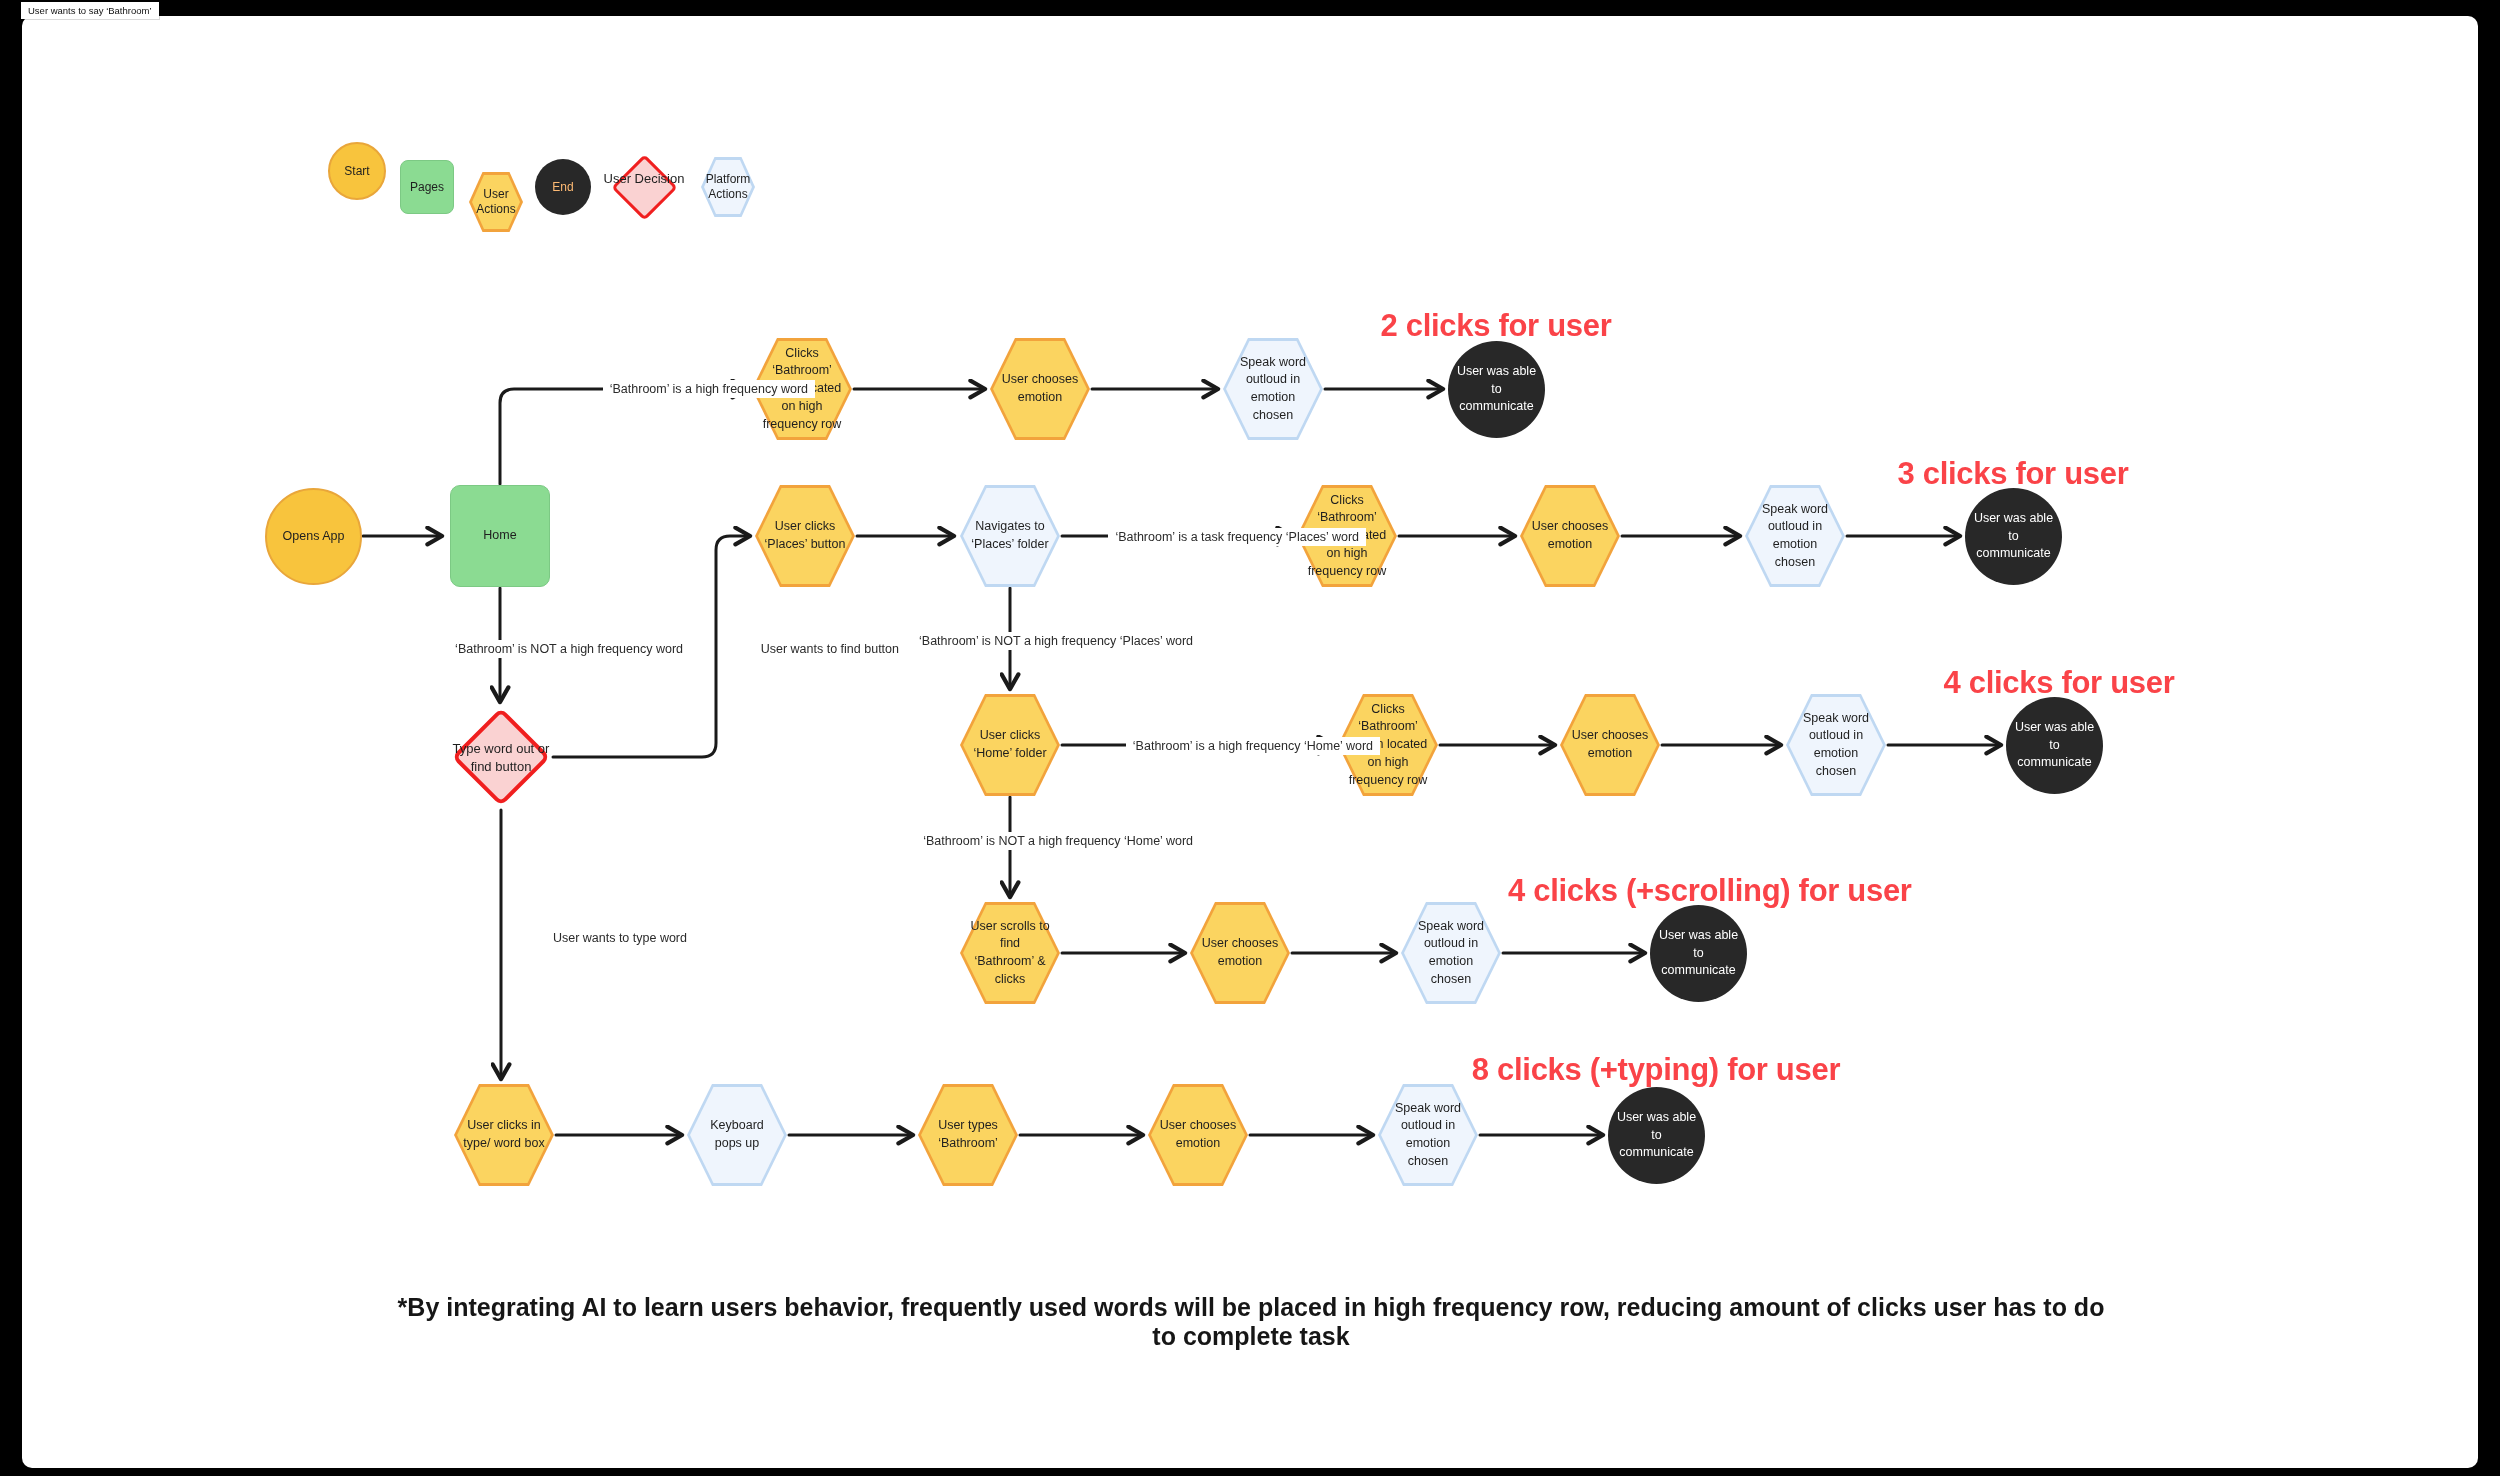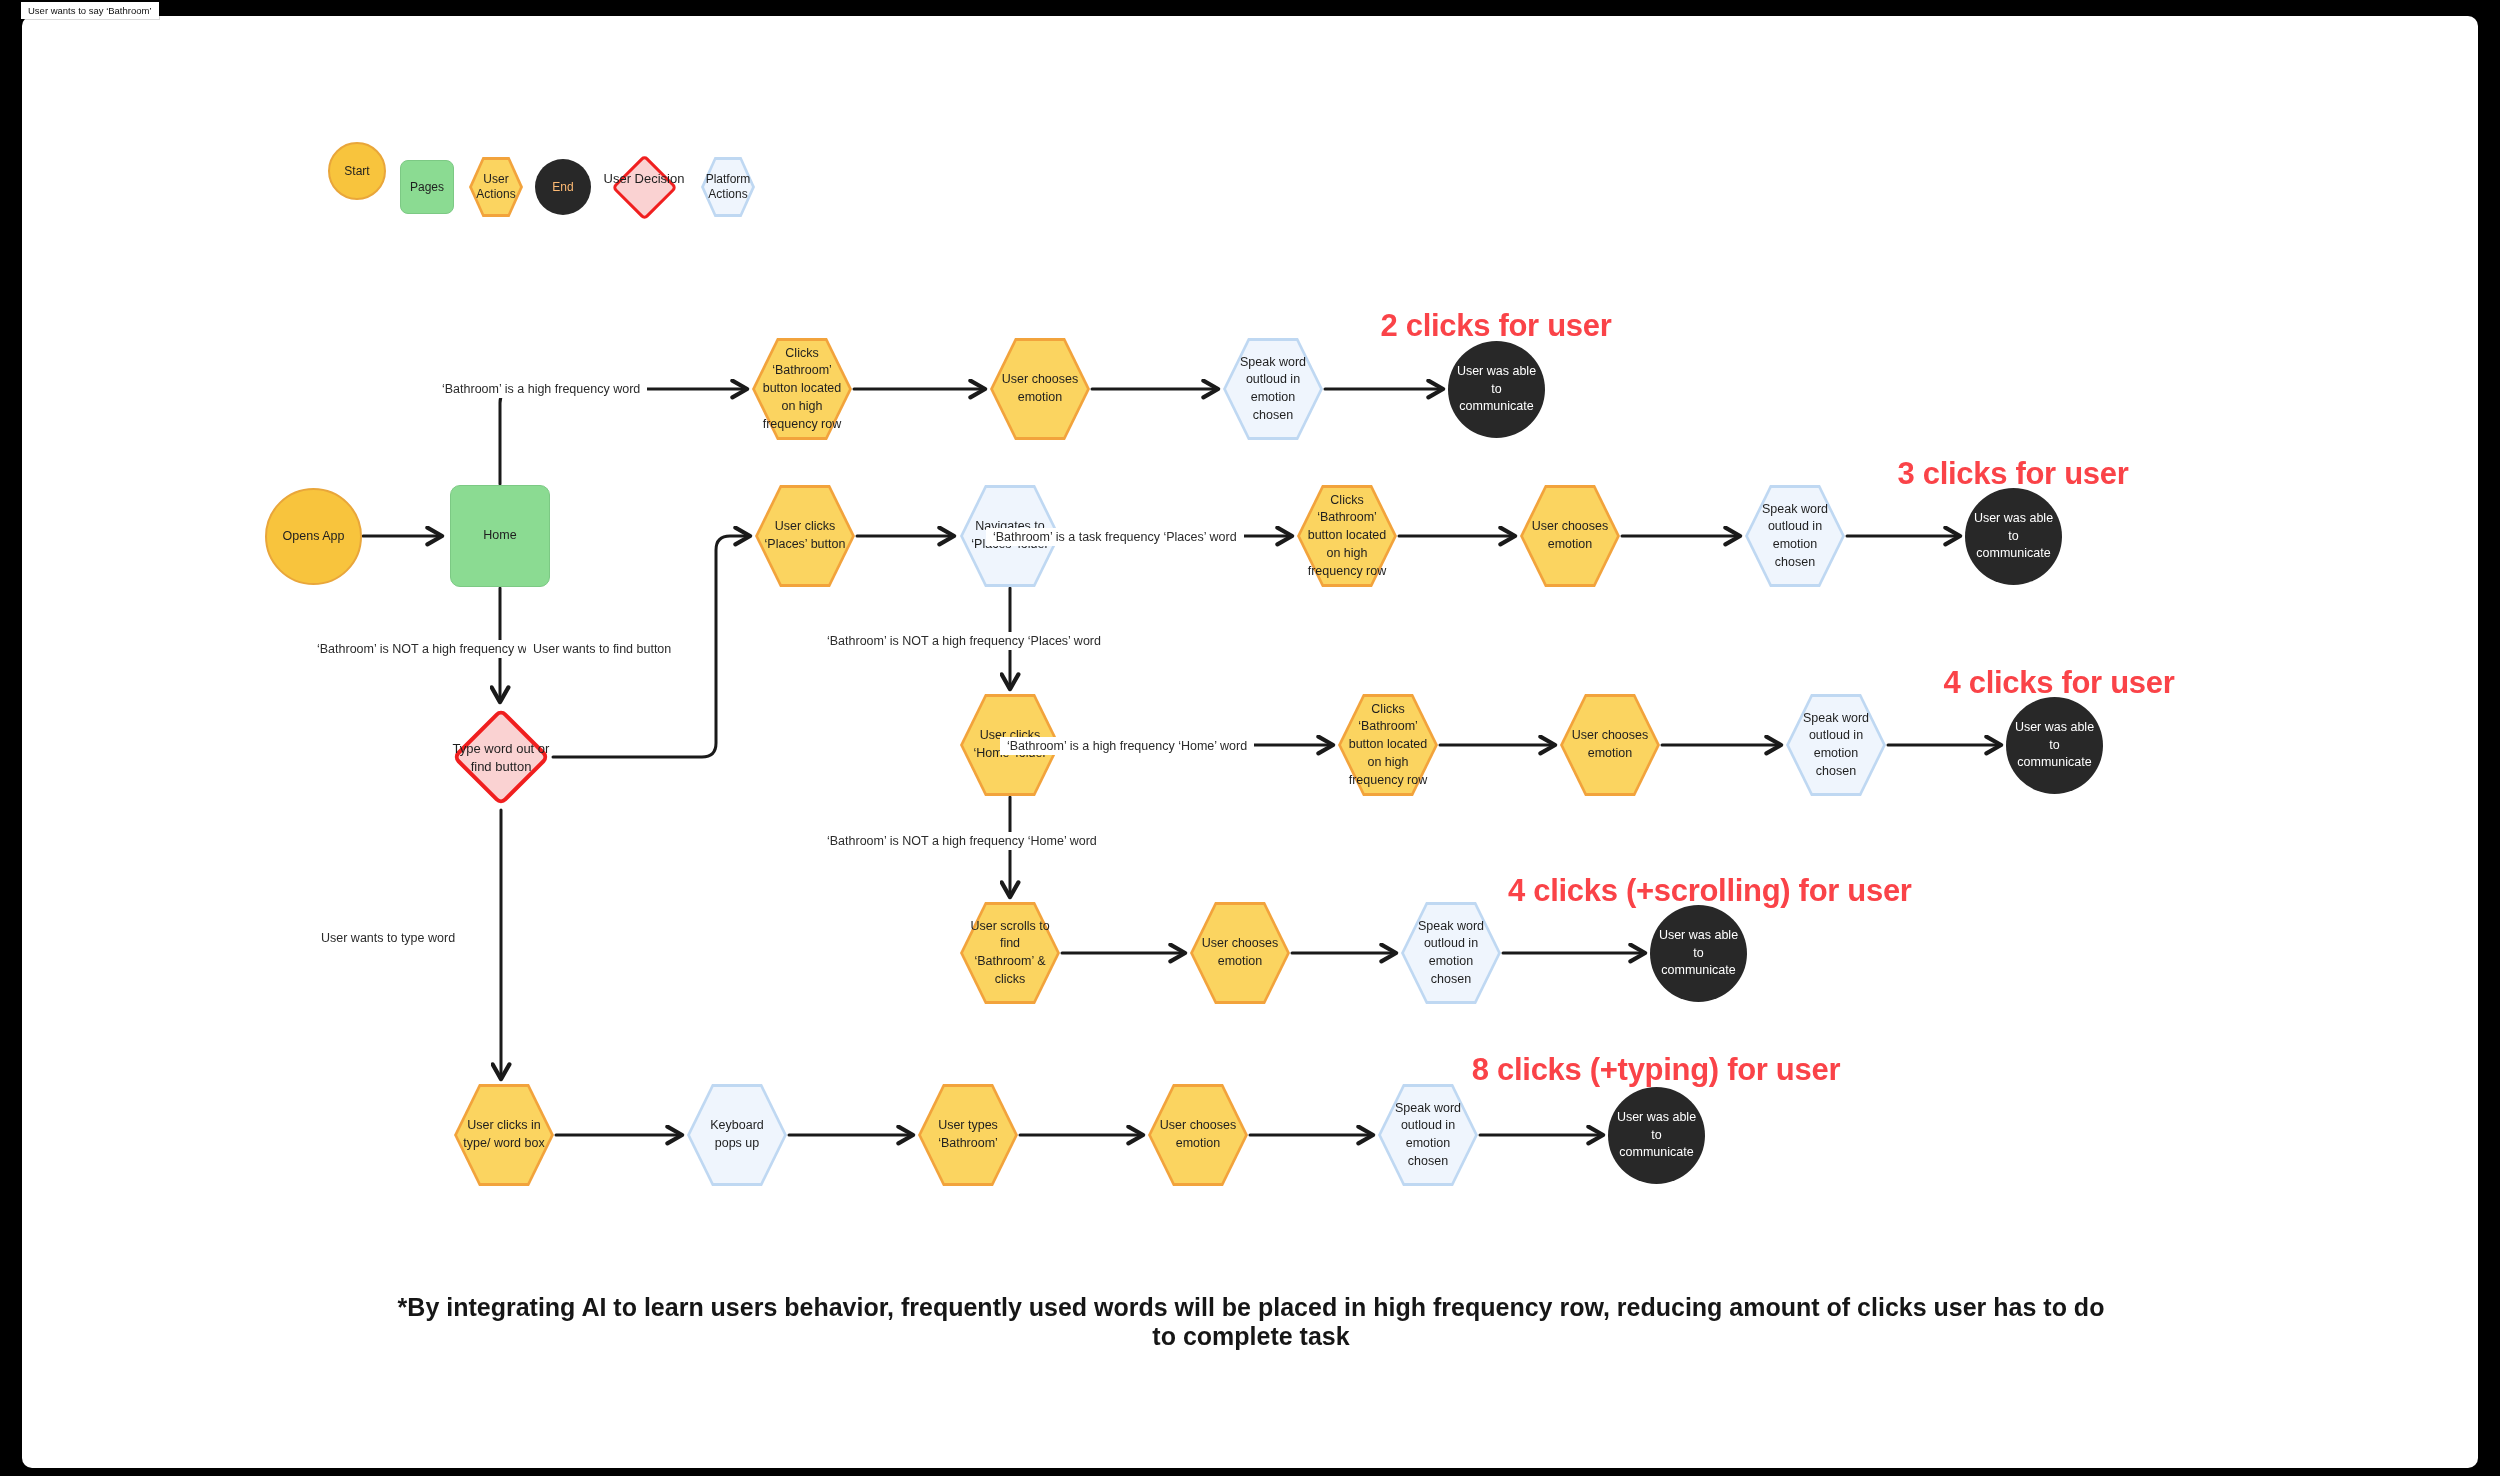--- a/index.html
+++ b/index.html
@@ -34,21 +34,21 @@
   .circle{border-radius:50%}
   .circle.yellow-c{width:97px;height:97px;background:var(--circle-yellow-fill);border:2.5px solid var(--circle-yellow-border)}
   .circle.black-c{width:97px;height:97px;background:var(--black-node)}
   .circle.black-c .nlabel{color:#fff;padding:0 8px}
   .rect.green{width:100px;height:102px;background:var(--green-fill);border:1.5px solid var(--green-border);border-radius:10px}
   .diamond-shape{position:absolute;z-index:2;background:var(--red-fill);border:4px solid var(--red-border);
     border-radius:8px;transform:rotate(45deg)}
   .diamond-label{position:absolute;z-index:3;width:120px;text-align:center;font-size:13px;
     line-height:1.42;color:var(--text)}
 
-  .edge-label{position:absolute;width:380px;text-align:left;z-index:3}
+  .edge-label{position:absolute;width:380px;text-align:right;z-index:3}
   .edge-label span{background:var(--canvas);padding:2px 7px;font-size:12.5px;color:#2B2B2B;white-space:nowrap}
   .annotation{position:absolute;width:400px;text-align:center;font-size:31px;font-weight:700;
     letter-spacing:-.3px;color:var(--annotation-red);z-index:3;white-space:nowrap}
   .footnote{position:absolute;left:395px;top:1293px;width:1712px;text-align:center;
     font-size:25px;font-weight:700;color:#161616;z-index:3}
 
   
   .lg-circle{width:58px;height:58px;border-radius:50%;background:var(--circle-yellow-fill);border:2.5px solid var(--circle-yellow-border)}
   .lg-rect{width:54px;height:54px;background:var(--green-fill);border:1.5px solid var(--green-border);border-radius:8px}
   .lg-hex{width:54px;height:60px}
@@ -96,21 +96,21 @@
   <path d="M1250,1135 L1371,1135" marker-end="url(#arrow)"></path>
   <path d="M1480,1135 L1601,1135" marker-end="url(#arrow)"></path>
 </svg>
 
 <div class="node lg-circle" style="left:328px;top:142px">
   <div class="nlabel sm">Start</div>
 </div>
 <div class="node lg-rect" style="left:400px;top:160px">
   <div class="nlabel sm">Pages</div>
 </div>
-<div class="node hex yellow lg-hex" style="left:469px;top:157px">
+<div class="node hex yellow lg-hex" style="left:469px;top:172px">
   <div class="shape"></div>
   <div class="fillshape"></div>
   <div class="nlabel sm">User Actions</div>
 </div>
 <div class="node lg-end" style="left:535px;top:159px">
   <div class="nlabel sm">End</div>
 </div>
 <div class="diamond-shape" style="left:621px;top:164px;width:47px;height:47px;border-width:3px;border-radius:5px"></div>
 <div class="diamond-label" style="left:584px;top:170px">User Decision</div>
 <div class="node hex blue lg-hex" style="left:701px;top:157px">

